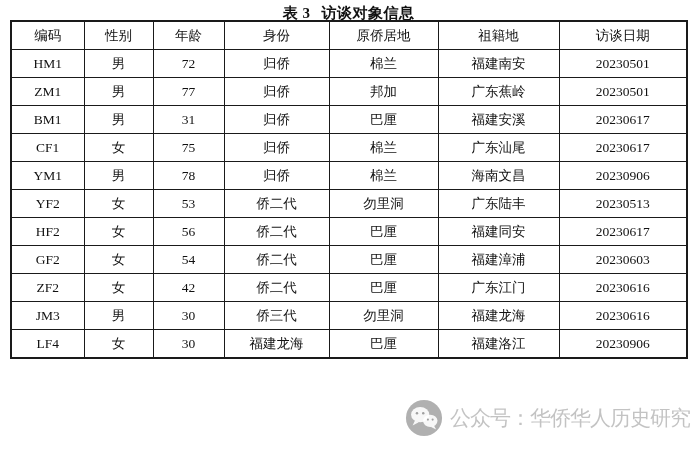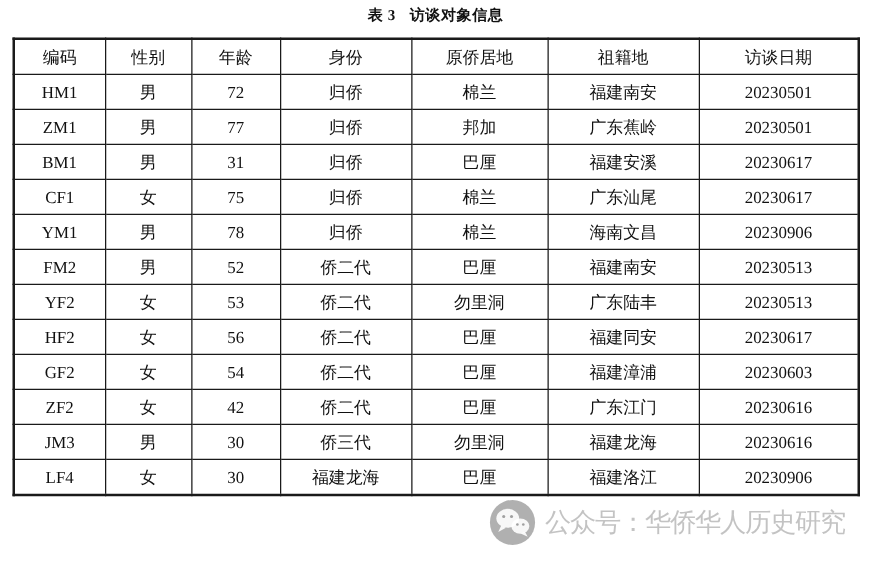--- a/index.html
+++ b/index.html
@@ -16,52 +16,52 @@
     font-family: "Liberation Serif", "DejaVu Serif", serif;
     color: #111111;
   }
   .table-title {
     position: absolute;
     top: 4px;
     left: 0;
     width: 100%;
     text-align: center;
     font-weight: bold;
-    font-size: 12px;
+    font-size: 15px;
     letter-spacing: 0.5px;
   }
   .table-title .title-gap {
     display: inline-block;
     width: 11px;
   }
   table.data-table {
     position: absolute;
     left: 10px;
-    top: 30px;
+    top: 20px;
     width: 676px;
     border-collapse: collapse;
     table-layout: fixed;
     border: 2px solid #1a1a1a;
     padding-left: 24px;
   }
   table.data-table th,
   table.data-table td {
     border: 1px solid #1a1a1a;
     height: 27px;
     padding: 0 2px;
     text-align: center;
     vertical-align: middle;
     font-weight: normal;
     font-size: 13.5px;
     overflow: hidden;
     white-space: nowrap;
   }
   .watermark {
     position: absolute;
-    left: 391px;
+    left: 405px;
     top: 399px;
     display: flex;
     align-items: center;
     z-index: 5;
     pointer-events: none;
   }
   .watermark-icon {
     width: 38px;
     height: 38px;
     flex: 0 0 auto;
@@ -145,29 +145,20 @@
         <tr>
           <td>YM1</td>
           <td>男</td>
           <td>78</td>
           <td>归侨</td>
           <td>棉兰</td>
           <td>海南文昌</td>
           <td>20230906</td>
         </tr>
         <tr>
-          <td>FM2</td>
-          <td>男</td>
-          <td>52</td>
-          <td>侨二代</td>
-          <td>巴厘</td>
-          <td>福建南安</td>
-          <td>20230513</td>
-        </tr>
-        <tr>
           <td>YF2</td>
           <td>女</td>
           <td>53</td>
           <td>侨二代</td>
           <td>勿里洞</td>
           <td>广东陆丰</td>
           <td>20230513</td>
         </tr>
         <tr>
           <td>HF2</td>

